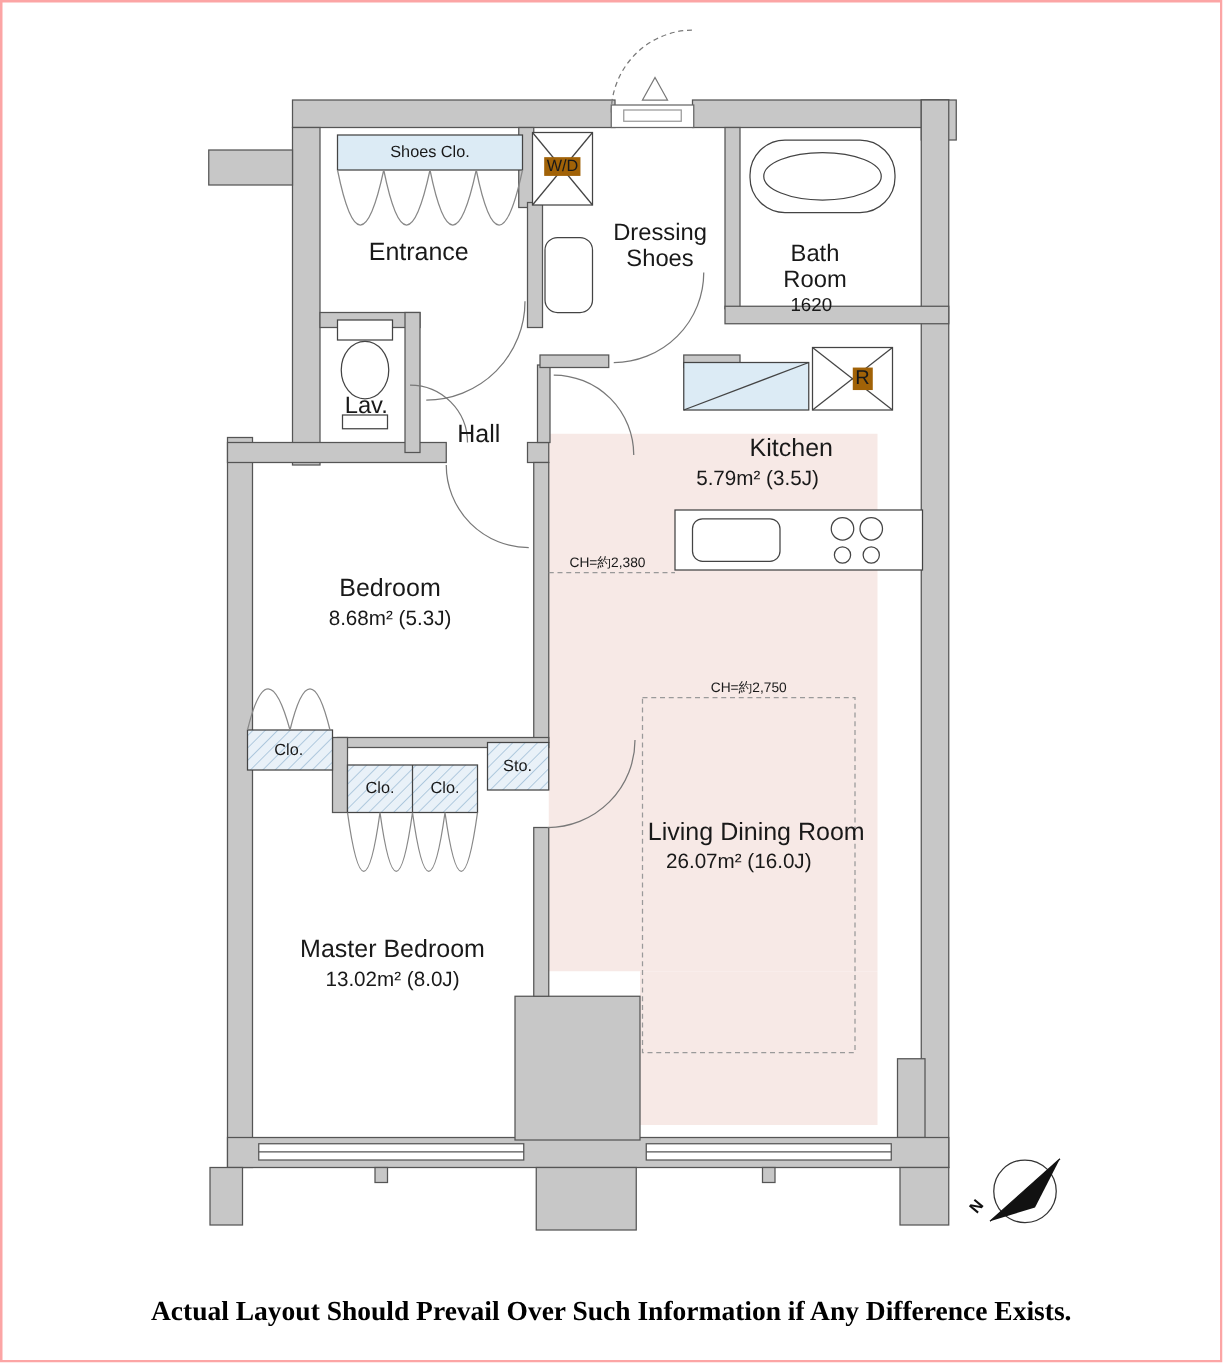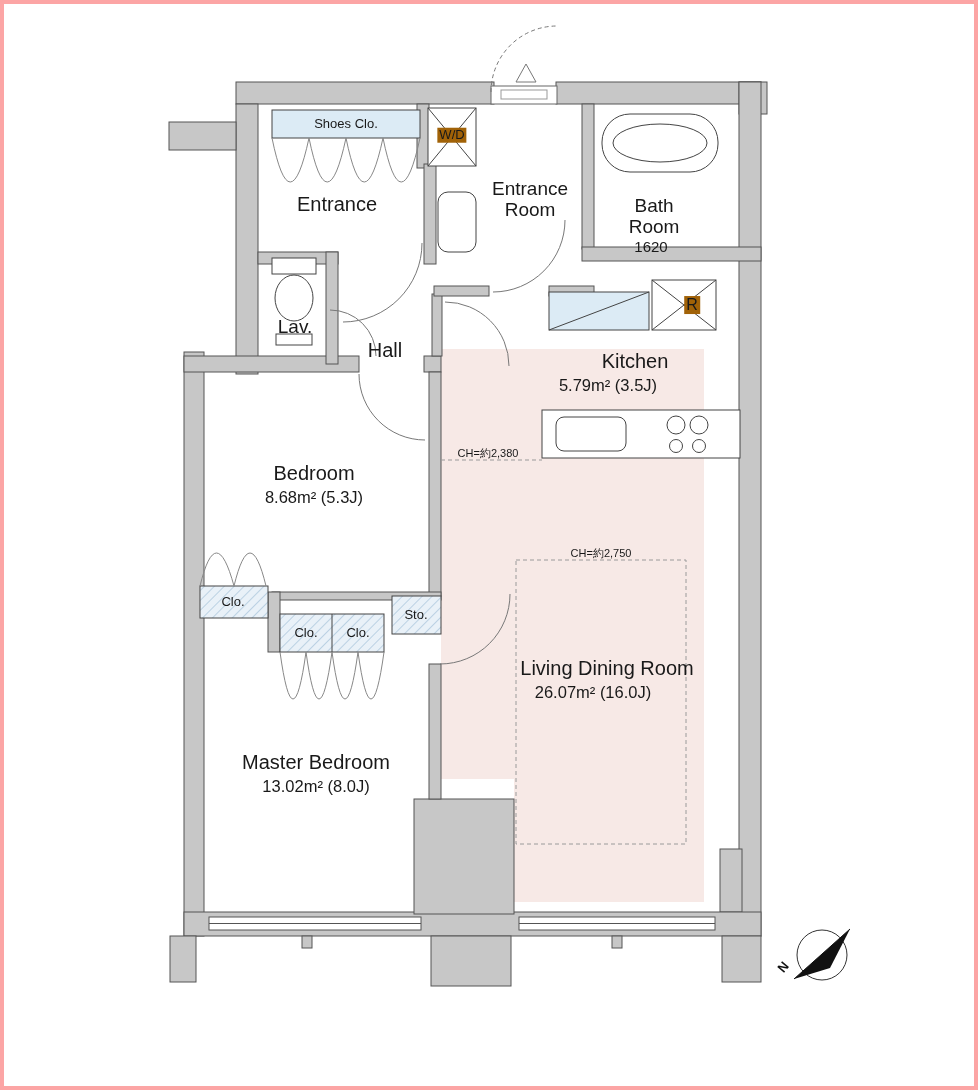--- a/index.html
+++ b/index.html
@@ -1,16 +1,16 @@
 <!DOCTYPE html>
 <html><head>
 <meta charset="utf-8">
 <style>
   html,body{margin:0;padding:0;background:#fff;}
-  .page{position:relative;width:978px;height:1090px;background:#fff;border:4px solid #fca5a5;
+  .page{position:relative;width:978px;height:1090px;background:#fff;border:2px solid #fca5a5;
         box-sizing:border-box;font-family:"Liberation Sans",sans-serif;overflow:hidden;}
   .plan-svg{position:absolute;left:0;top:0;}
   .lbl{position:absolute;transform:translate(-50%,-50%);color:#191919;white-space:nowrap;
        text-align:center;line-height:1.12;}
   .wrap{white-space:normal;}
   .bgw{background:#a16207;padding:0 2px;}
   .bgp{background:#f7e9e6;padding:0 3px;}
   .footer{position:absolute;left:0;right:0;top:1034px;text-align:center;
           font-family:"Liberation Serif",serif;font-weight:700;font-size:22px;color:#000;}
   .nletter{position:absolute;left:779px;top:963px;transform:translate(-50%,-50%) rotate(-50deg);
@@ -150,21 +150,21 @@
   <g>
     <circle cx="818" cy="951" r="25" fill="#fff" stroke="#333"></circle>
     <line x1="790" y1="975" x2="846" y2="925" stroke="#111"></line>
     <path d="M790,975 L846,925 L826,964 Z" fill="#111"></path>
   </g>
 </svg>
 
 <div class="lbl" style="left:342px;top:120px;font-size:13px;">Shoes Clo.</div>
 <div class="lbl bgw" style="left:448px;top:131px;font-size:13px;">W/D</div>
 <div class="lbl" style="left:333px;top:200px;font-size:20px;">Entrance</div>
-<div class="lbl wrap" style="left:526px;top:195px;font-size:19px;width:92px;">Entrance Room</div>
+<div class="lbl wrap" style="left:526px;top:195px;font-size:19px;width:92px;">Dressing Shoes</div>
 <div class="lbl wrap" style="left:650px;top:212px;font-size:19px;width:64px;">Bath Room</div>
 <div class="lbl" style="left:647px;top:243px;font-size:15px;">1620</div>
 <div class="lbl" style="left:291px;top:323px;font-size:19px;">Lav.</div>
 <div class="lbl" style="left:381px;top:346px;font-size:20px;">Hall</div>
 <div class="lbl" style="left:631px;top:357px;font-size:20px;">Kitchen</div>
 <div class="lbl" style="left:604px;top:381px;font-size:16.5px;">5.79m² (3.5J)</div>
 <div class="lbl bgw" style="left:688px;top:301px;font-size:16px;">R</div>
 <div class="lbl bgp" style="left:484px;top:449px;font-size:11px;">CH=約2,380</div>
 <div class="lbl" style="left:310px;top:469px;font-size:20px;">Bedroom</div>
 <div class="lbl" style="left:310px;top:493px;font-size:16.5px;text-align:right;">8.68m² (5.3J)</div>
@@ -173,14 +173,15 @@
 <div class="lbl" style="left:302px;top:629px;font-size:13px;">Clo.</div>
 <div class="lbl" style="left:354px;top:629px;font-size:13px;">Clo.</div>
 <div class="lbl" style="left:412px;top:611px;font-size:13px;">Sto.</div>
 <div class="lbl" style="left:603px;top:664px;font-size:20px;">Living Dining Room</div>
 <div class="lbl" style="left:589px;top:688px;font-size:16.5px;">26.07m² (16.0J)</div>
 <div class="lbl" style="left:312px;top:758px;font-size:20px;">Master Bedroom</div>
 <div class="lbl" style="left:312px;top:782px;font-size:16.5px;">13.02m² (8.0J)</div>
 
 <div class="nletter">N</div>
 
+<div class="footer">Actual Layout Should Prevail Over Such Information if Any Difference Exists.</div>
 
 </div>
 
 </body></html>

